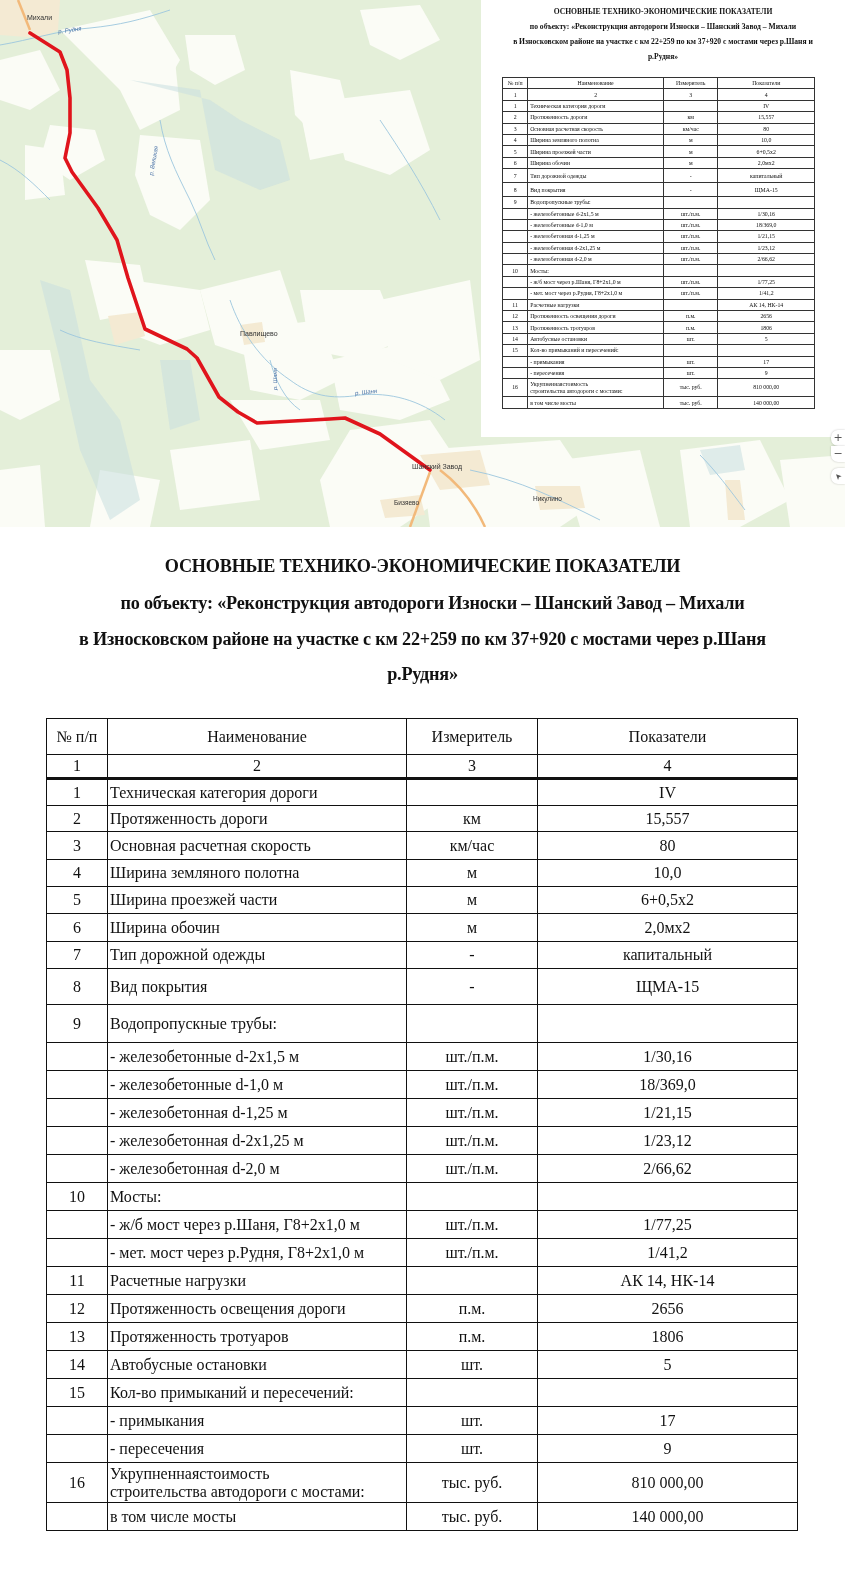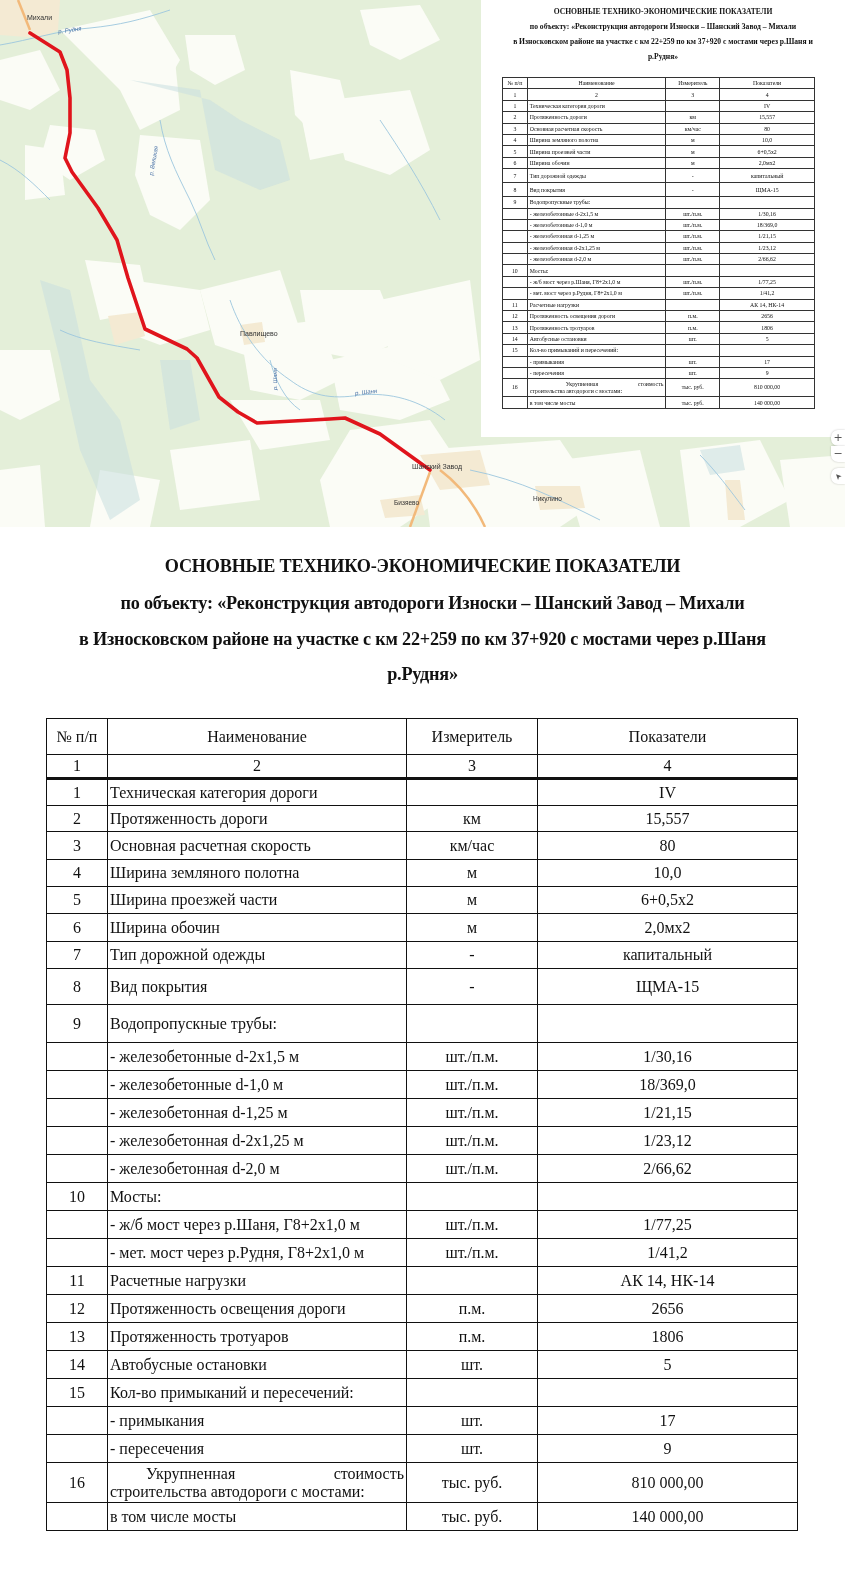--- a/index.html
+++ b/index.html
@@ -26,21 +26,21 @@
 
   
   .doc-title { position:absolute; left:0; width:845px; text-align:center; font-weight:bold; font-size:18.2px; letter-spacing:-0.2px; }
   .main-table { position:absolute; left:46px; top:718px; width:752px; border-collapse:collapse; font-size:16px; }
   .main-table td { border:1.5px solid #111; padding:0 2px; line-height:18px; vertical-align:middle; }
   .main-table .num { width:56px; text-align:center; }
   .main-table .name { width:294px; text-align:left; }
   .main-table .unit { width:126px; text-align:center; }
   .main-table .val { text-align:center; }
   .main-table tr.thick td { border-top:3px solid #111; }
-  .spread { display:flex; justify-content:space-between;margin-left:36px; }
+  .spread { display:flex; justify-content:flex-start; }
 </style>
 </head>
 <body>
 
 <div class="map">
   <svg width="845" height="527">
 
     <g fill="#fbfcf6">
       <path d="M0 60 L40 50 L60 90 L30 110 L0 100 Z"></path>
       <path d="M60 30 L150 10 L180 60 L160 95 L120 90 L90 60 Z"></path>

